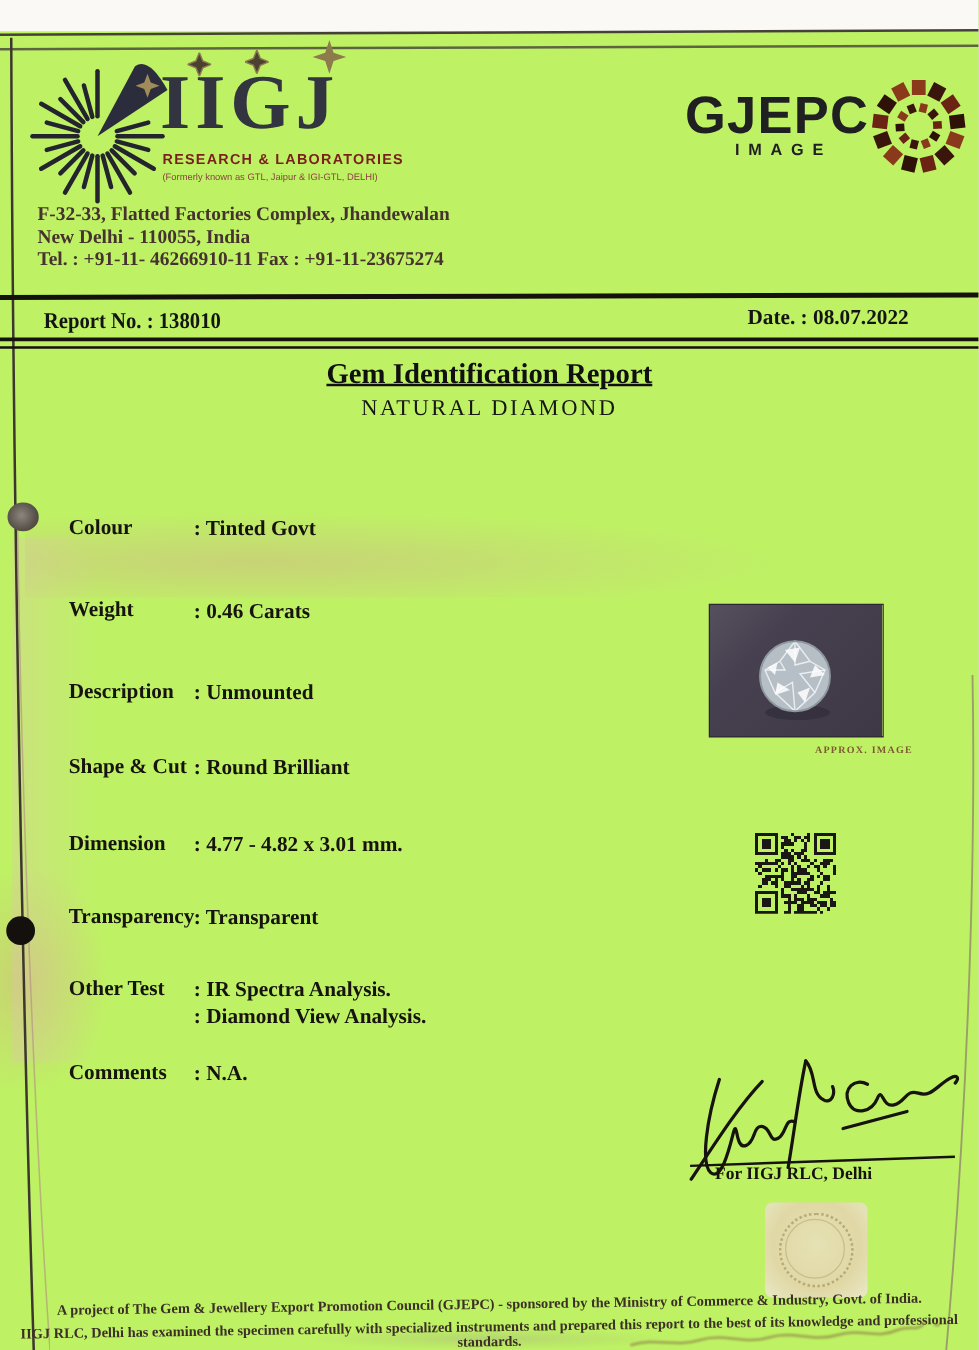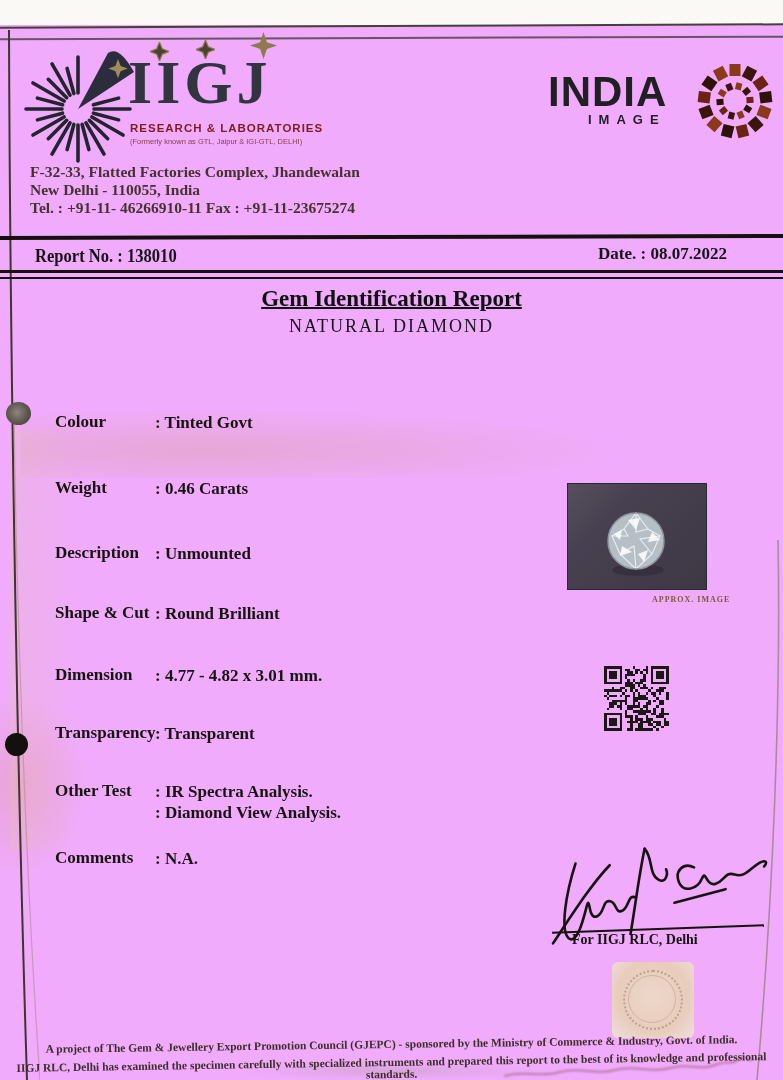--- a/index.html
+++ b/index.html
@@ -1,17 +1,17 @@
 <!DOCTYPE html>
 <html><head>
 <meta charset="utf-8">
 <style>
   html,body{margin:0;padding:0;background:#d8d5d0;}
   #page{position:relative;width:783px;height:1080px;margin:0 auto;overflow:hidden;
-    background:#f0abfc;font-family:"Liberation Serif",serif;color:#111;}
+    background:#bef264;font-family:"Liberation Serif",serif;color:#111;}
   .abs{position:absolute;}
   
   #top-strip{left:0;top:0;width:783px;height:25px;background:#faf9f6;}
   .hairline{background:#454039;height:2px;}
   
   .stain{pointer-events:none;}
   
   #address{left:30px;top:163px;font-size:15.5px;line-height:18px;color:#46322e;font-weight:bold;}
   #gjepc-text{left:548px;top:68px;font-size:42px;font-weight:bold;color:#201f22;
     font-family:"Liberation Sans",sans-serif;letter-spacing:1px;}
@@ -117,21 +117,21 @@
   <svg class="abs" style="left:196px;top:40px;" width="19" height="19" viewBox="0 0 24 24">
     <path d="M12 0 L15.5 8.5 L24 12 L15.5 15.5 L12 24 L8.5 15.5 L0 12 L8.5 8.5 Z" fill="#4a4131" stroke="#8d7b4e" stroke-width="1.5"></path>
   </svg>
   <svg class="abs" style="left:250px;top:32px;" width="27" height="27" viewBox="0 0 24 24">
     <path d="M12 0 L15 9 L24 12 L15 15 L12 24 L9 15 L0 12 L9 9 Z" fill="#8d7b4e"></path>
   </svg>
   <div class="abs" id="iigj-text">IIGJ</div>
   <div class="abs" id="iigj-sub">RESEARCH &amp; LABORATORIES</div>
   <div class="abs" id="iigj-subsub">(Formerly known as GTL, Jaipur &amp; IGI-GTL, DELHI)</div>
 
-  <div class="abs" id="gjepc-text">INDIA</div>
+  <div class="abs" id="gjepc-text">GJEPC</div>
   <div class="abs" id="gjepc-india">IMAGE</div>
   <svg class="abs" style="left:694px;top:58px;" width="82" height="86" viewBox="-41 -43 82 86">
     <g id="mosaic">
         <rect x="-5.5" y="-37" width="11" height="12" fill="#8a3a1a" transform="rotate(0)"></rect>
         <rect x="-5.5" y="-37" width="11" height="12" fill="#3a150b" transform="rotate(27.692307692307693)"></rect>
         <rect x="-5.5" y="-37" width="11" height="12" fill="#6b2313" transform="rotate(55.38461538461539)"></rect>
         <rect x="-5.5" y="-37" width="11" height="12" fill="#2e1208" transform="rotate(83.07692307692308)"></rect>
         <rect x="-5.5" y="-37" width="11" height="12" fill="#8a3a1a" transform="rotate(110.76923076923077)"></rect>
         <rect x="-5.5" y="-37" width="11" height="12" fill="#3a150b" transform="rotate(138.46153846153845)"></rect>
         <rect x="-5.5" y="-37" width="11" height="12" fill="#6b2313" transform="rotate(166.15384615384616)"></rect>

